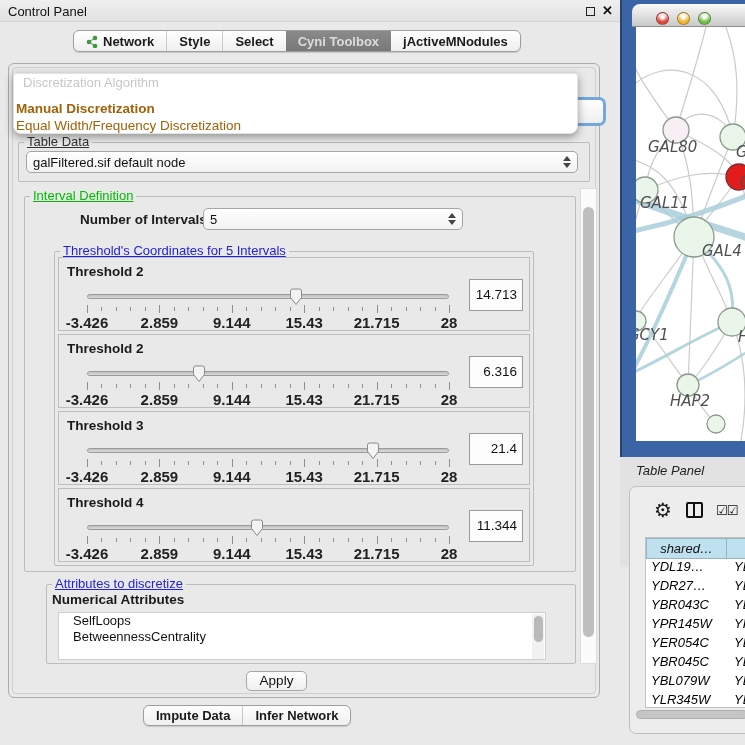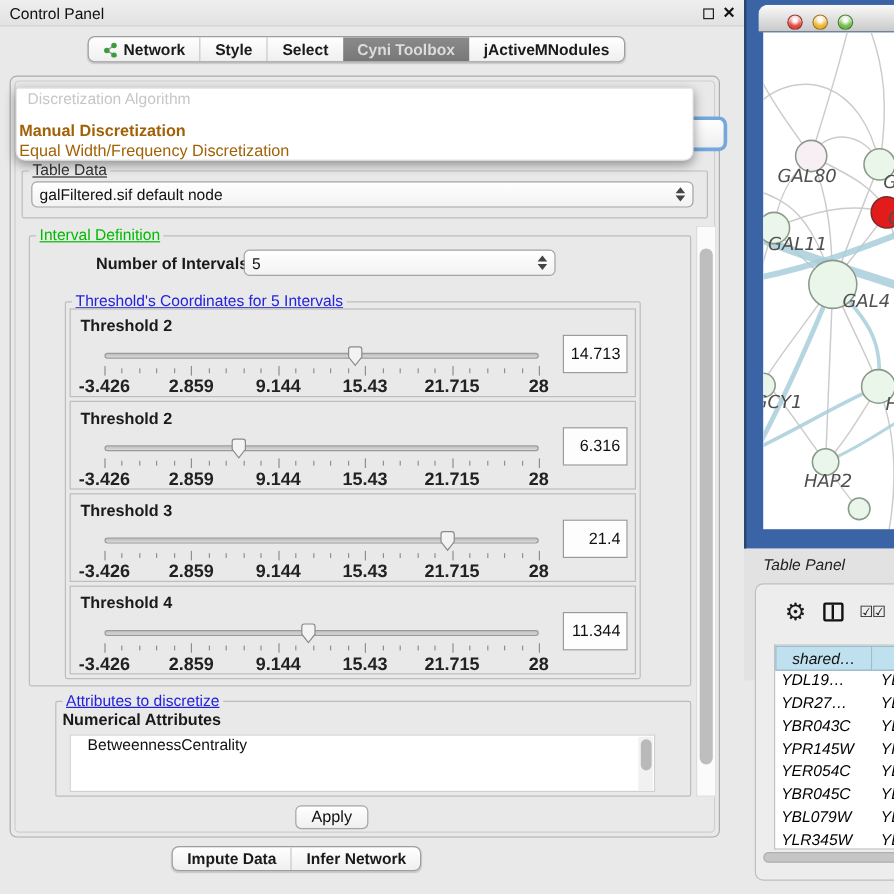--- a/index.html
+++ b/index.html
@@ -387,20 +387,21 @@
       </div>
       <div class="t-value">11.344</div>
     </div>
   </div>
 
   <div class="abs group" style="left:46px;top:584px;width:530px;height:80px;"></div>
   <span class="abs group-label" id="lbl-attrs" style="left: 52px; top: 577px; color: rgb(34, 34, 221);">Attributes to discretize</span>
   <span class="abs" style="left:52px;top:592px;font-weight:bold;font-size:13.5px;">Numerical Attributes</span>
   <div class="abs attr-list">
     <div id="attr-items">
+        <div class="attr-item">SelfLoops</div>
         <div class="attr-item">BetweennessCentrality</div>
       </div>
     <div class="mini-sb">
         <div class="mthumb"></div>
       </div>
   </div>
 
   <div class="abs push-btn" style="left:246px;top:671px;width:61px;height:20px;line-height:18px;">Apply</div>
 
   <div class="abs seg" style="left:143px;top:705px;height:21px;" id="bottom-tabs">

